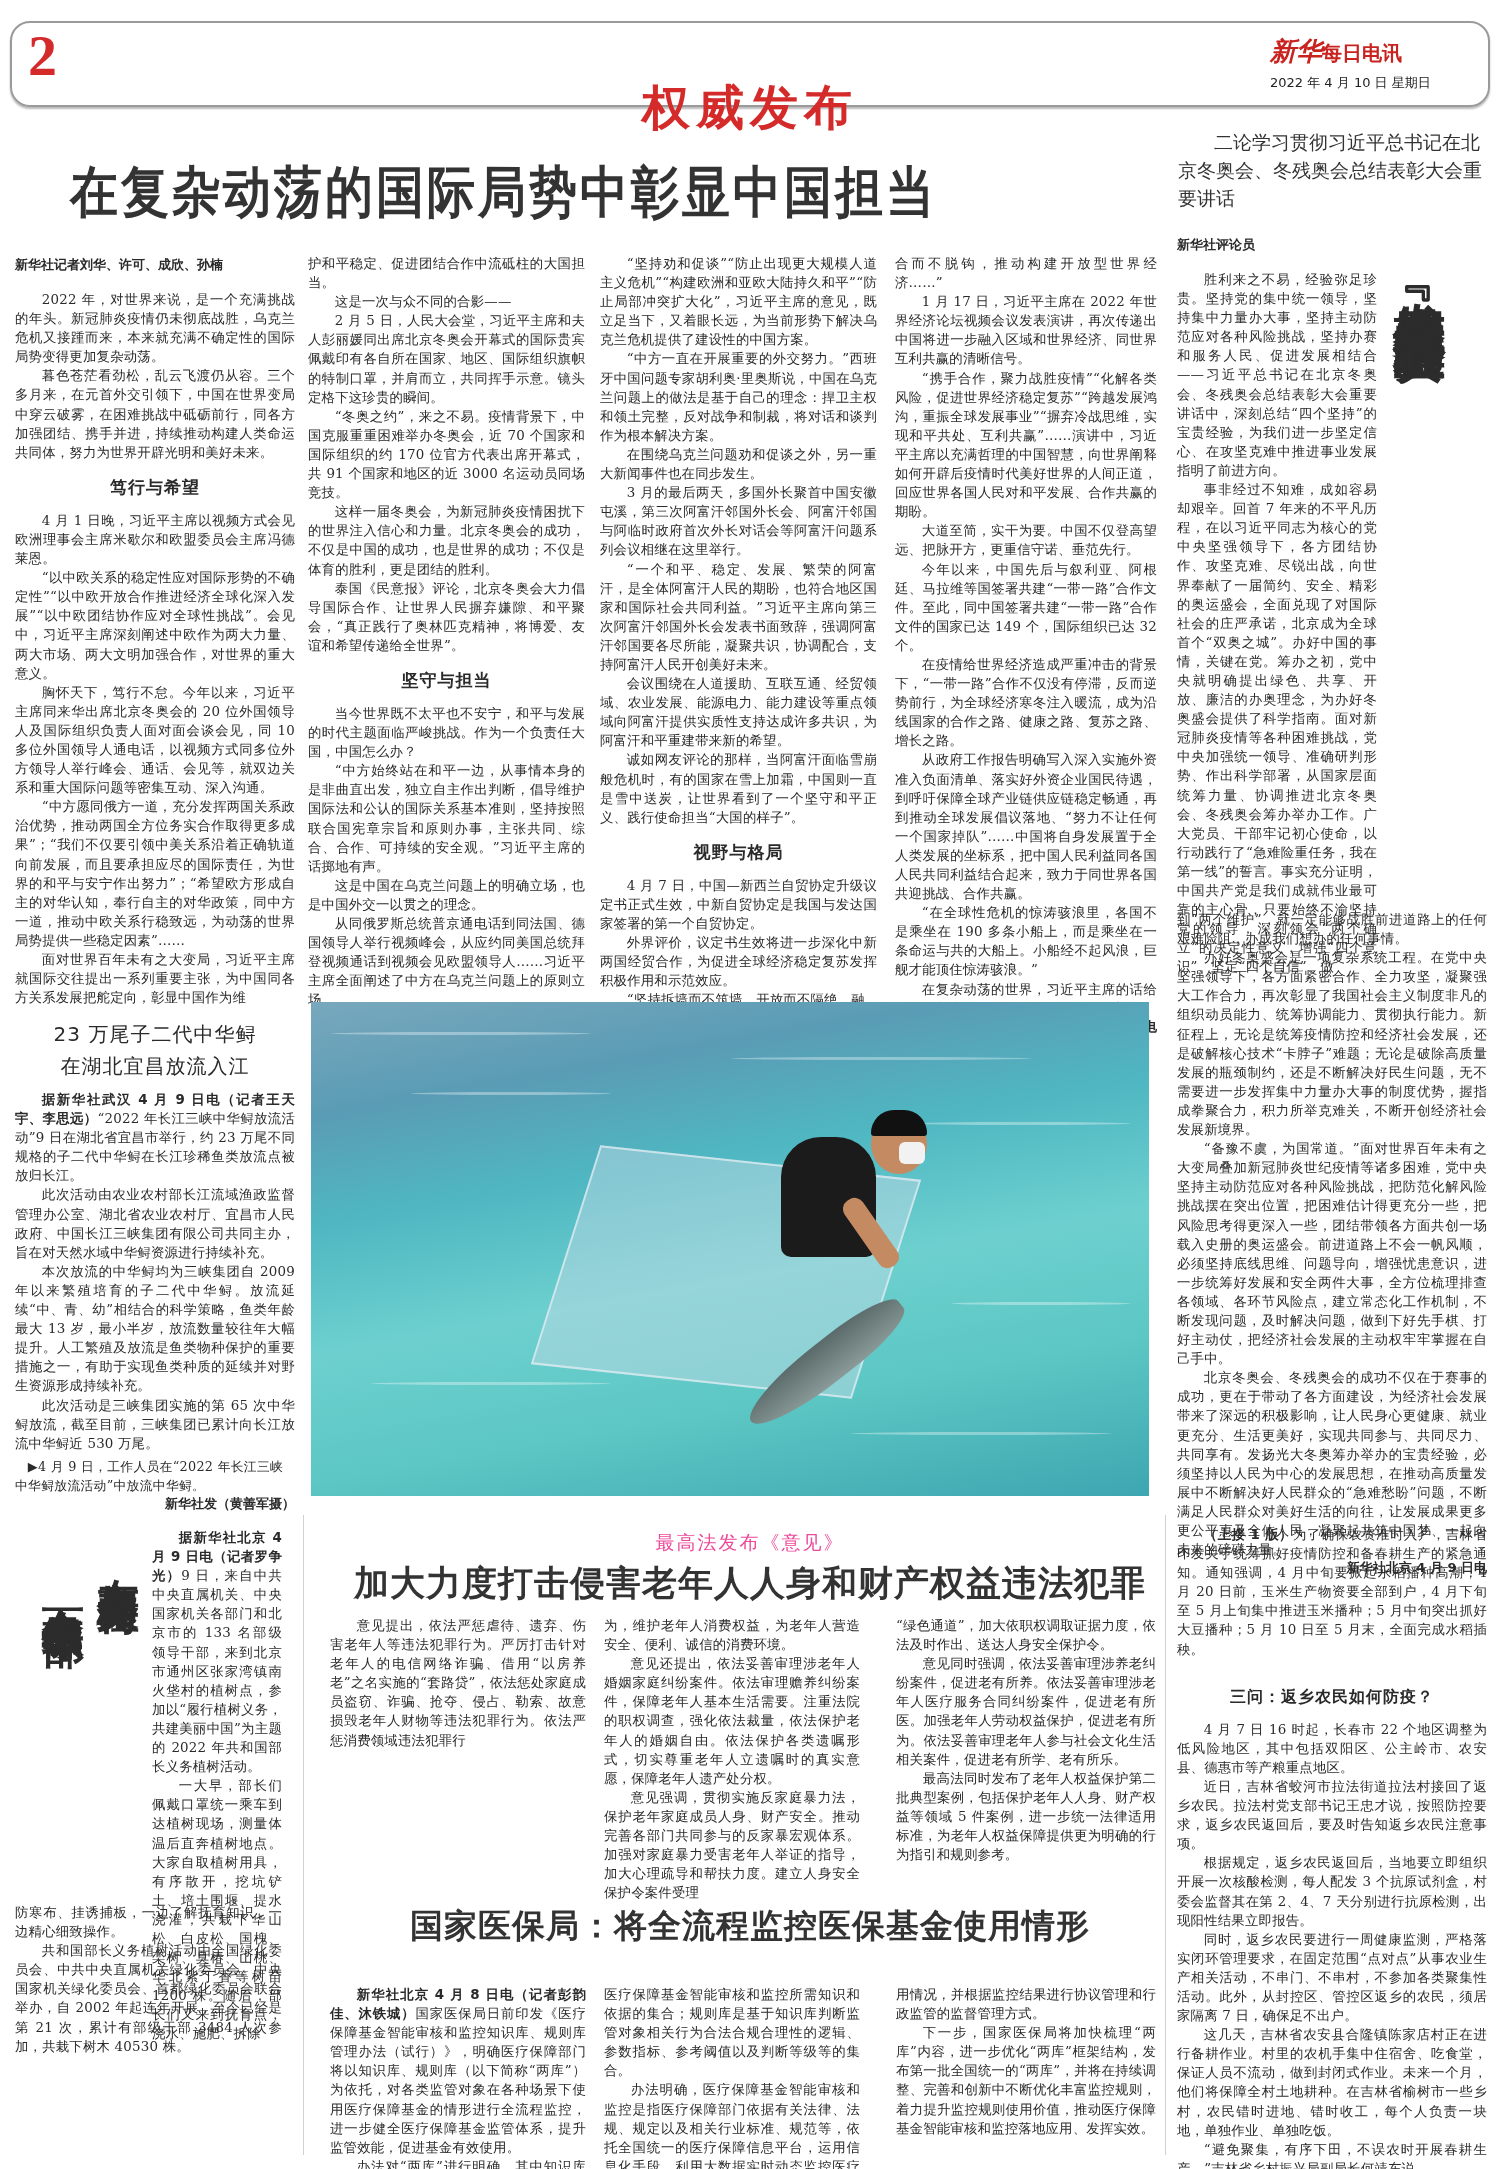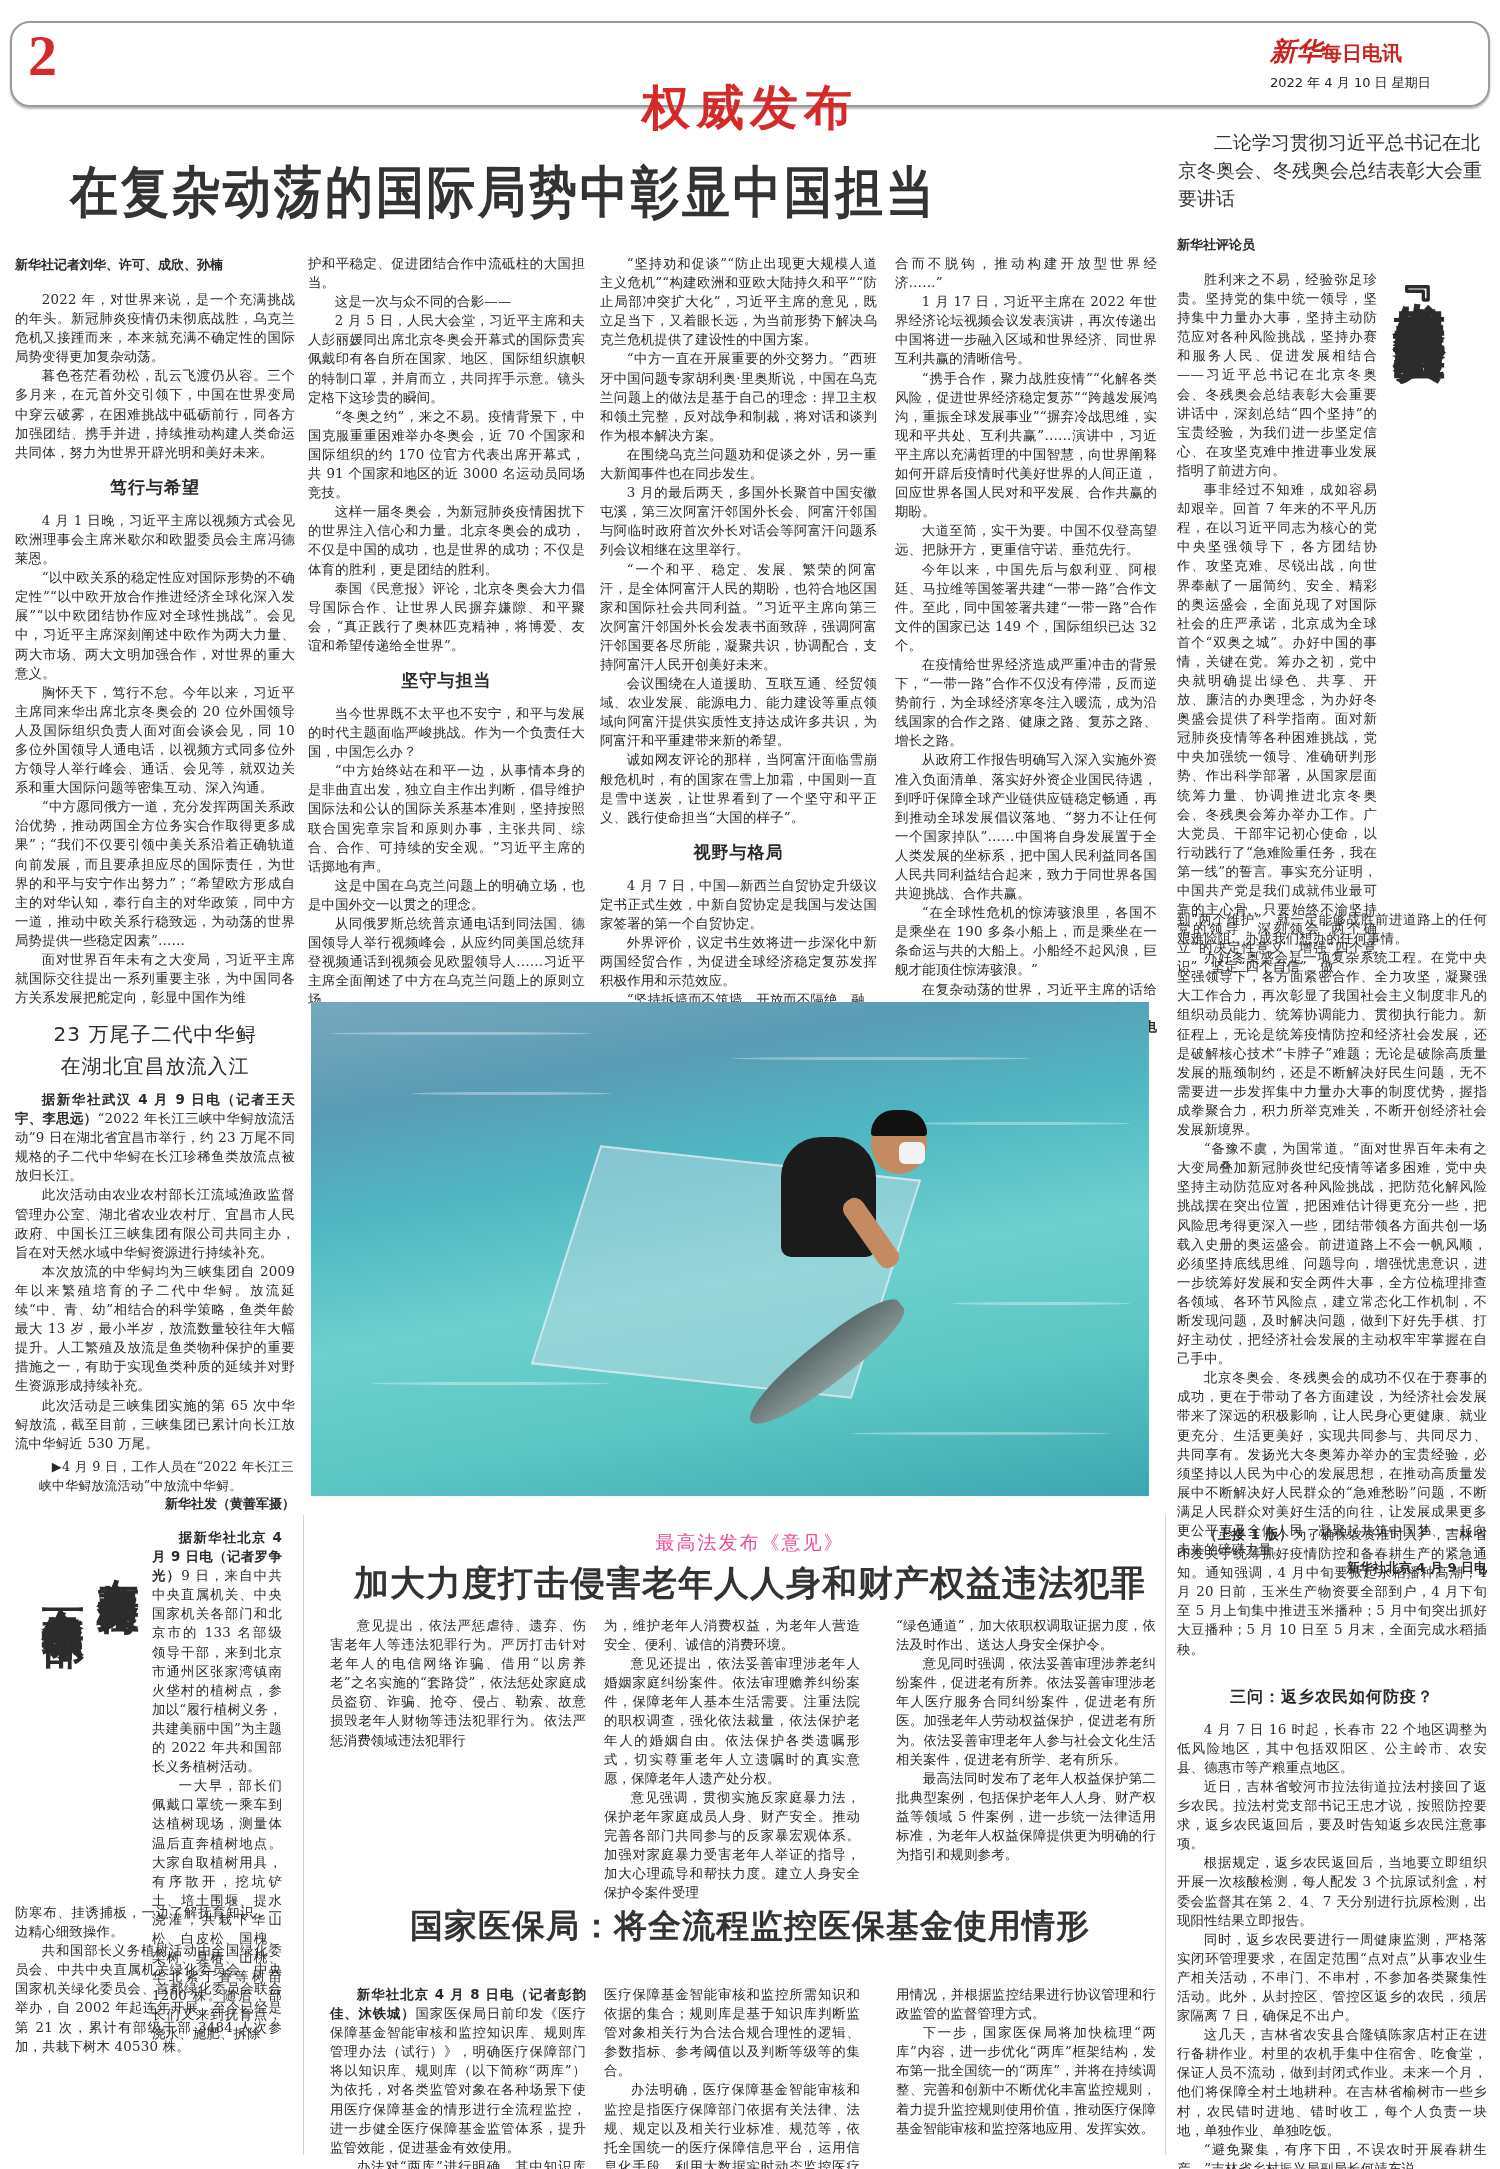--- a/index.html
+++ b/index.html
@@ -125,21 +125,21 @@
   <div class="sign">新华社北京 4 月 9 日电</div>
 </div>
 
 <div class="col" style="left:15px;top:1018px;width:280px;">
   <div class="sans" style="font-size:20px;text-align:center;line-height:32px;letter-spacing:1px;">23 万尾子二代中华鲟</div>
   <div class="sans" style="font-size:20px;text-align:center;line-height:32px;letter-spacing:1px;margin-bottom:8px;">在湖北宜昌放流入江</div>
   <p><span class="dateline">据新华社武汉 4 月 9 日电（记者王天宇、李思远）</span><span>“2022 年长江三峡中华鲟放流活动”9 日在湖北省宜昌市举行，约 23 万尾不同规格的子二代中华鲟在长江珍稀鱼类放流点被放归长江。</span></p>
   <p>此次活动由农业农村部长江流域渔政监督管理办公室、湖北省农业农村厅、宜昌市人民政府、中国长江三峡集团有限公司共同主办，旨在对天然水域中华鲟资源进行持续补充。</p>
   <p>本次放流的中华鲟均为三峡集团自 2009 年以来繁殖培育的子二代中华鲟。放流延续“中、青、幼”相结合的科学策略，鱼类年龄最大 13 岁，最小半岁，放流数量较往年大幅提升。人工繁殖及放流是鱼类物种保护的重要措施之一，有助于实现鱼类种质的延续并对野生资源形成持续补充。</p>
   <p>此次活动是三峡集团实施的第 65 次中华鲟放流，截至目前，三峡集团已累计向长江放流中华鲟近 530 万尾。</p>
-  <div class="caption" style="margin-top:4px;text-indent:1em;margin-left:24px;">▶4 月 9 日，工作人员在“2022 年长江三峡中华鲟放流活动”中放流中华鲟。</div>
+  <div class="caption" style="margin-top:4px;text-indent:1em;">▶4 月 9 日，工作人员在“2022 年长江三峡中华鲟放流活动”中放流中华鲟。</div>
   <div class="sign">新华社发（黄善军摄）</div>
 </div>
 
 <div id="photo" class="abs">
   <div class="ripple" style="left:20px;top:30px;width:260px;"></div>
   <div class="ripple" style="left:420px;top:55px;width:300px;"></div>
   <div class="ripple" style="left:100px;top:90px;width:200px;"></div>
   <div class="ripple" style="left:600px;top:120px;width:220px;"></div>
   <div class="ripple" style="left:640px;top:300px;width:180px;"></div>
   <div class="ripple" style="left:60px;top:380px;width:240px;"></div>

